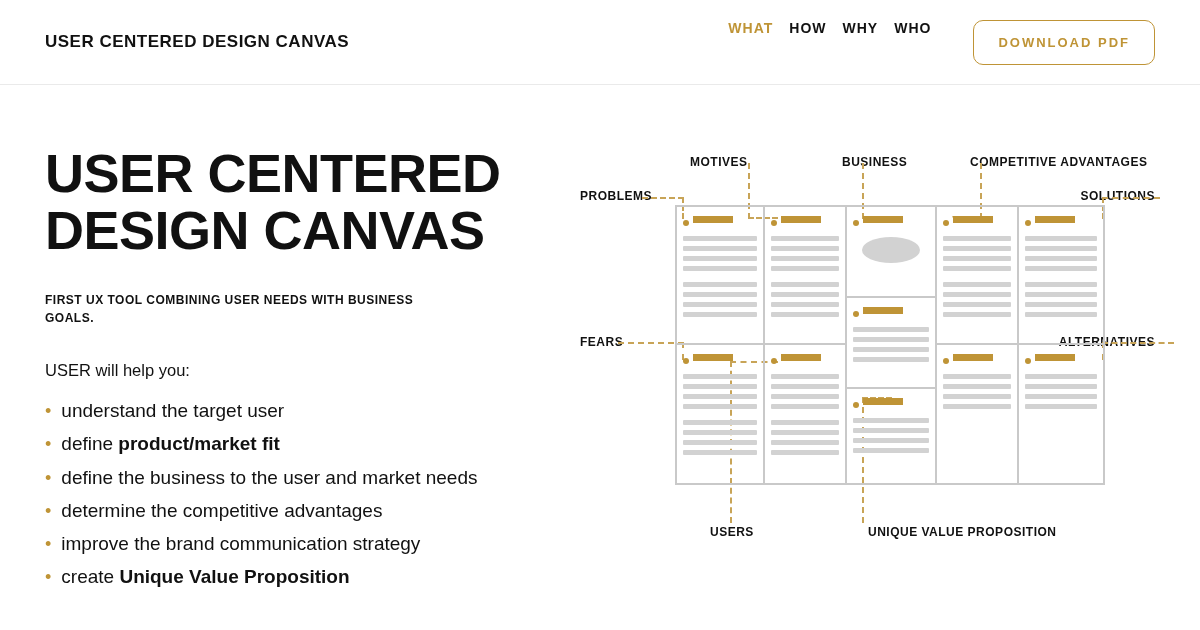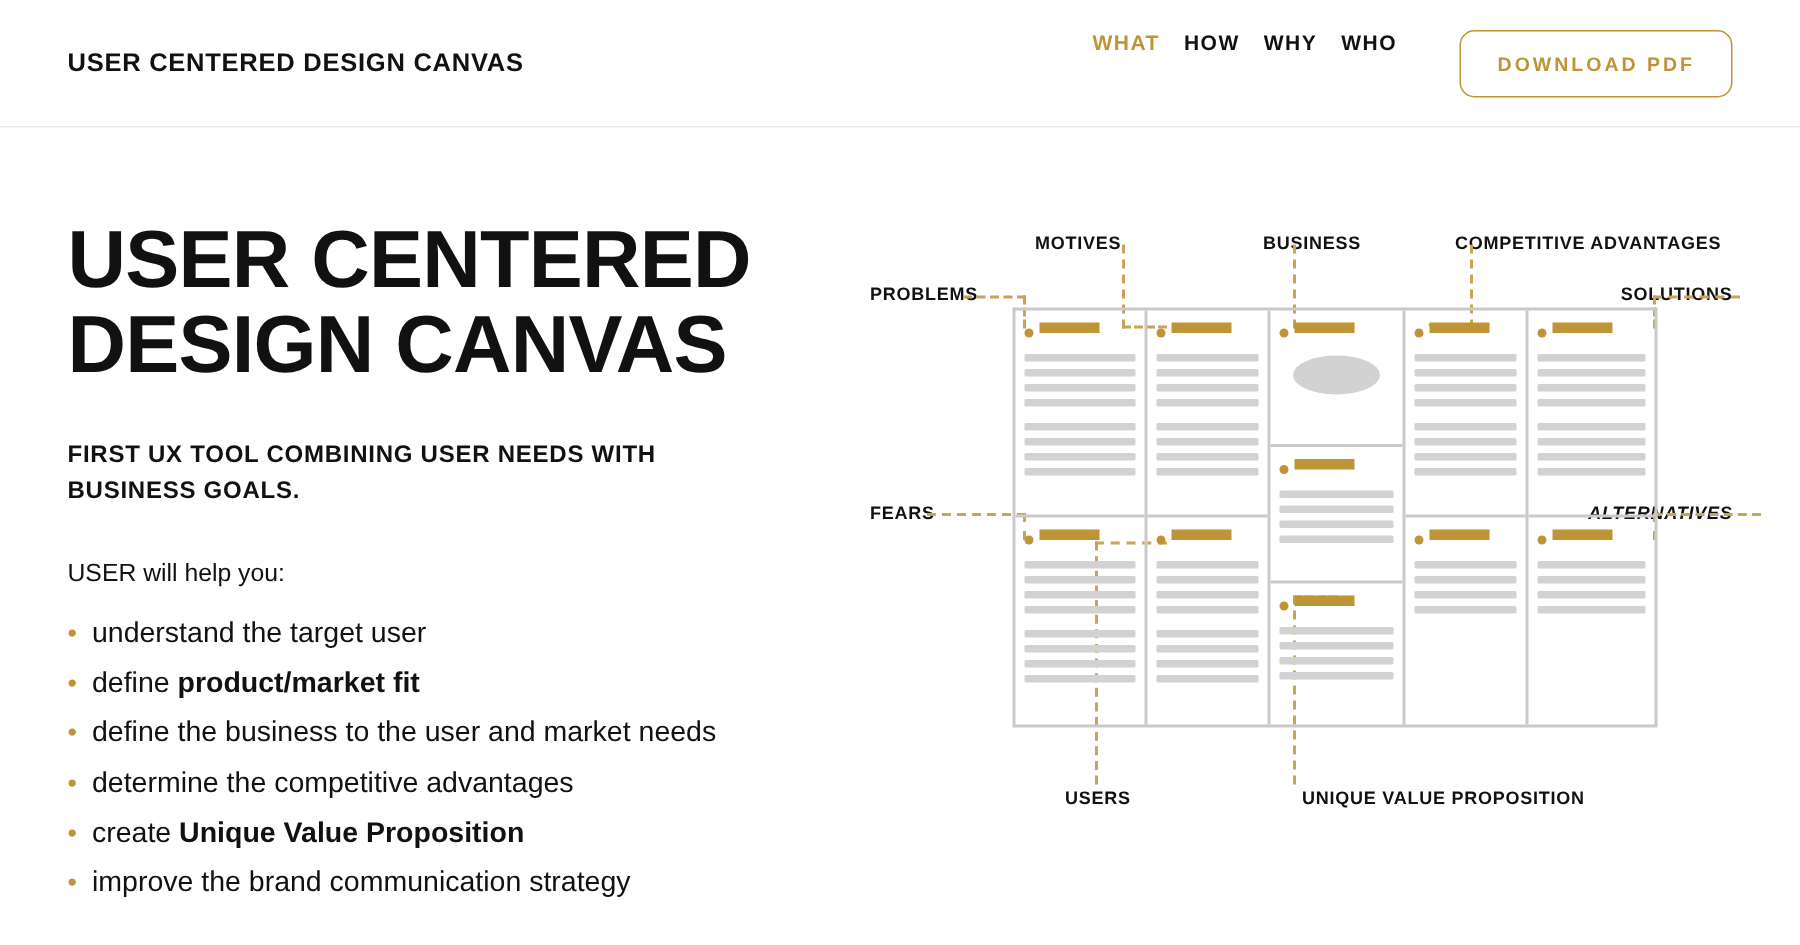--- a/index.html
+++ b/index.html
@@ -33,21 +33,21 @@
 
   
   main { display: flex; padding: 60px 45px 0 45px; }
   .left { width: 495px; }
   h1 {
     font-size: 54px; line-height: 1.05; font-weight: 900;
     letter-spacing: -0.5px; text-transform: uppercase;
     margin-bottom: 34px;
   }
   .tagline {
-    font-size: 16px; font-weight: 900; letter-spacing: 0.5px;
+    font-size: 12px; font-weight: 900; letter-spacing: 0.5px;
     text-transform: uppercase; line-height: 1.45;
     margin-bottom: 34px; max-width: 400px;
   }
   .intro { font-size: 16.5px; margin-bottom: 14px; }
   ul.benefits { list-style: none; }
   ul.benefits li {
     font-size: 19px; line-height: 1.75;
     display: flex; align-items: baseline;
   }
   ul.benefits li::before {
@@ -130,37 +130,37 @@
       <li>
           <span><span>define </span><b>product/market fit</b><span></span></span>
         </li>
       <li>
           <span><span>define the business to the user and market needs</span><b></b><span></span></span>
         </li>
       <li>
           <span><span>determine the competitive advantages</span><b></b><span></span></span>
         </li>
       <li>
+          <span><span>improve the brand communication strategy</span><b></b><span></span></span>
+        </li>
+      <li>
           <span><span>create </span><b>Unique Value Proposition</b><span></span></span>
-        </li>
-      <li>
-          <span><span>improve the brand communication strategy</span><b></b><span></span></span>
         </li>
     </ul>
   </div>
 
   <div class="right">
 
     <div class="label" style="top:10px; left:110px;">MOTIVES</div>
     <div class="label" style="top:10px; left:262px;">BUSINESS</div>
     <div class="label" style="top:10px; left:390px;">COMPETITIVE ADVANTAGES</div>
     <div class="label" style="top:44px; left:0px;">PROBLEMS</div>
     <div class="label" style="top:44px; right:0px;margin-left:35px;">SOLUTIONS</div>
     <div class="label" style="top:190px; left:0px;">FEARS</div>
-    <div class="label" style="top:190px; right:0px;font-style:italic;">ALTERNATIVES</div>
+    <div class="label" style="top:190px; right:0px;">ALTERNATIVES</div>
     <div class="label" style="top:380px; left:130px;">USERS</div>
     <div class="label" style="top:380px; left:288px;">UNIQUE VALUE PROPOSITION</div>
 
     <div class="conn" style="top:52px; left:62px; width:42px; height:22px; border-top-width:2px; border-right-width:2px; border-left:none; border-bottom:none;"></div>
     <div class="conn" style="top:18px; left:168px; width:30px; height:56px; border-left-width:2px; border-bottom-width:2px; border-top:none; border-right:none;"></div>
     <div class="conn" style="top:18px; left:282px; width:2px; height:56px; border-left-width:2px; border-top:none; border-right:none; border-bottom:none;"></div>
     <div class="conn" style="top:18px; left:372px; width:30px; height:56px; border-right-width:2px; border-bottom-width:2px; border-top:none; border-left:none; border-bottom-left-radius:4px;"></div>
     <div class="conn" style="top:52px; left:522px; width:58px; height:22px; border-top-width:2px; border-left-width:2px; border-right:none; border-bottom:none;"></div>
     <div class="conn" style="top:197px; left:38px; width:66px; height:18px; border-top-width:2px; border-right-width:2px; border-left:none; border-bottom:none;"></div>
     <div class="conn" style="top:197px; left:522px; width:72px; height:18px; border-top-width:2px; border-left-width:2px; border-right:none; border-bottom:none;"></div>

